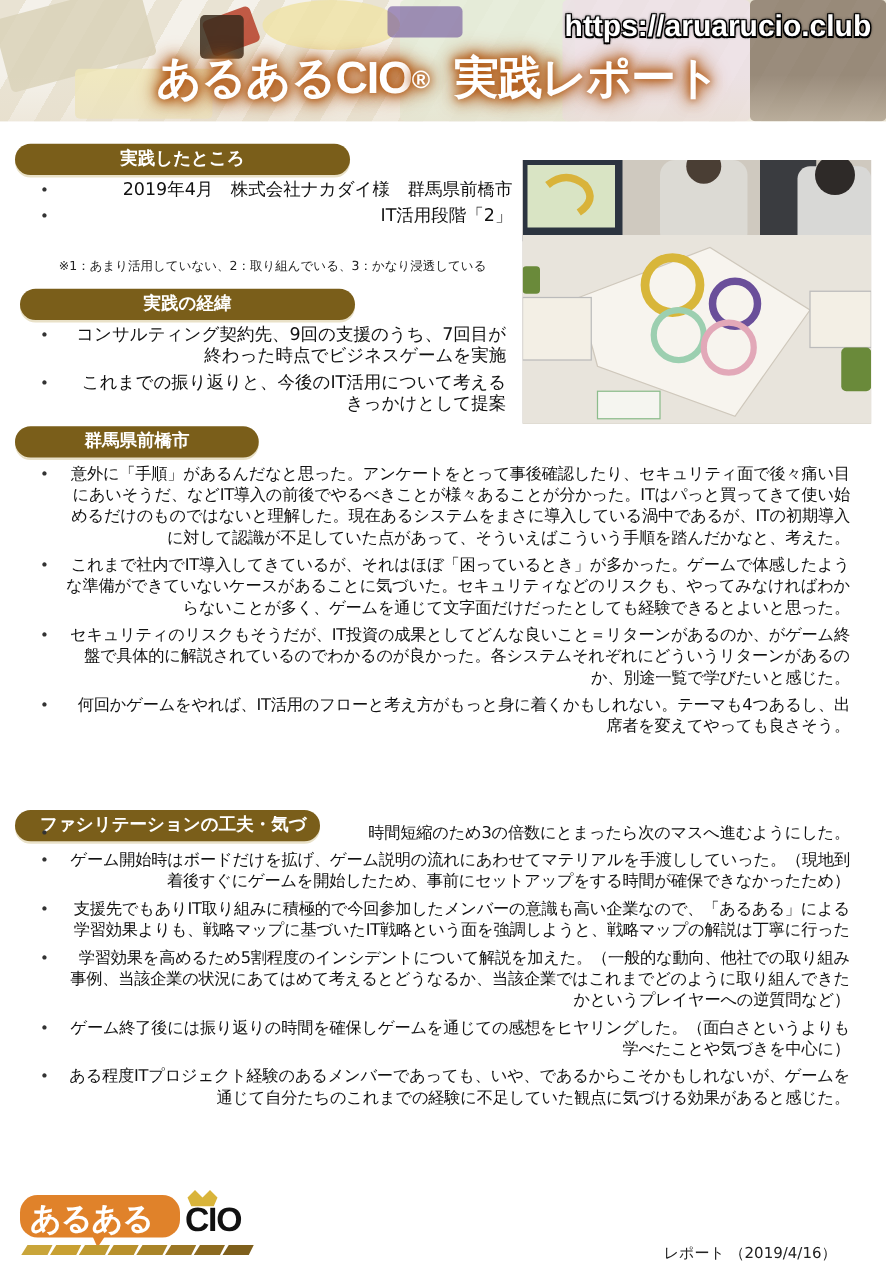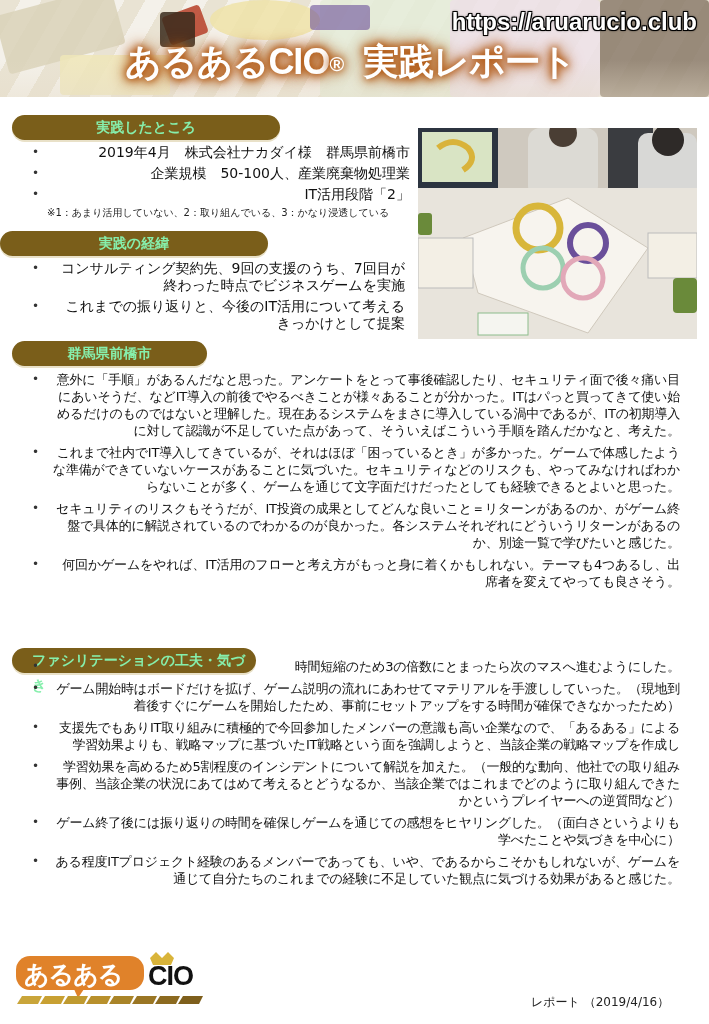--- a/index.html
+++ b/index.html
@@ -21,21 +21,21 @@
     text-shadow: 0 0 2px #000, 0 0 3px #000, 1px 1px 0 #000, -1px -1px 0 #000, 1px -1px 0 #000, -1px 1px 0 #000;
   }
   .banner-title {
     position:absolute; left:125px; top:38px; font-family:"Liberation Sans", sans-serif;
     font-weight:bold; font-size:36px; color:#fff; letter-spacing:-1px; white-space:nowrap;
     text-shadow: 0 0 6px #b45c17, 0 0 10px #b45c17, 0 0 14px #b45c17, 0 0 18px #a9541a;
   }
   .banner-title .reg { font-size:20px; vertical-align:middle; margin-right:20px; }
 
   .pill {
-    position:absolute; height:25px; background:#7a5e1a; color:#86efac; font-weight:bold;
+    position:absolute; height:25px; background:#7a5e1a; color:#ffffff; font-weight:bold;
     font-size:14px; line-height:25px; border-radius:13px; text-align:center;
     box-shadow: 0 2px 0 #e9e1c8;
   }
   .pill.left { text-align:left; padding-left:20px; box-sizing:border-box; }
 
   ul.bullets { position:absolute; margin:0; padding:0; list-style:none;text-align:right; }
   ul.bullets li { position:relative; padding-left:22px; }
   ul.bullets li::before {
     content:"•"; position:absolute; left:2px; top:0; font-size:12px; color:#333;
   }
@@ -66,26 +66,25 @@
   <div class="blob" style="left:310px;top:5px;width:60px;height:25px;background:#6a4f9a;opacity:0.6;"></div>
   <div class="blob" style="left:600px;top:0;width:109px;height:97px;background:#8a7a68;"></div>
   <div class="blob" style="left:0;top:60px;width:709px;height:37px;background:linear-gradient(rgba(255,255,255,0),rgba(230,220,200,0.5));border-radius:0;"></div>
   <div class="banner-url">https://aruarucio.club</div>
   <div class="banner-title"><span>あるあるCIO</span><span class="reg">®</span><span>実践レポート</span></div>
 </div>
 
 <div class="pill" style="left:12px;top:115px;width:268px;">実践したところ</div>
 <ul class="bullets s1" style="left:30px;top:142px;width:380px;">
   <li>2019年4月　株式会社ナカダイ様　群馬県前橋市</li>
-  <li>企業規模　50-100人、産業廃棄物処理業</li>
   <li>IT活用段階「2」</li>
 </ul>
 <div class="note">※1：あまり活用していない、2：取り組んでいる、3：かなり浸透している</div>
 
-<div class="pill" style="left:0;top:231px;width:268px;">実践の経緯</div>
+<div class="pill" style="left:16px;top:231px;width:268px;">実践の経緯</div>
 <ul class="bullets s2" style="left:30px;top:260px;width:375px;">
   <li>コンサルティング契約先、9回の支援のうち、7回目が終わった時点でビジネスゲームを実施</li>
   <li>これまでの振り返りと、今後のIT活用について考えるきっかけとして提案</li>
 </ul>
 
 <div class="photo">
   <svg width="279" height="211" viewBox="0 0 279 211">
     <rect x="0" y="0" width="279" height="211" fill="#cfc9bf"></rect>
     <rect x="0" y="0" width="80" height="65" fill="#2c3440"></rect>
     <rect x="4" y="4" width="70" height="50" fill="#d9e4c4"></rect>
@@ -114,21 +113,21 @@
   <li>意外に「手順」があるんだなと思った。アンケートをとって事後確認したり、セキュリティ面で後々痛い目にあいそうだ、などIT導入の前後でやるべきことが様々あることが分かった。ITはパっと買ってきて使い始めるだけのものではないと理解した。現在あるシステムをまさに導入している渦中であるが、ITの初期導入に対して認識が不足していた点があって、そういえばこういう手順を踏んだかなと、考えた。</li>
   <li>これまで社内でIT導入してきているが、それはほぼ「困っているとき」が多かった。ゲームで体感したような準備ができていないケースがあることに気づいた。セキュリティなどのリスクも、やってみなければわからないことが多く、ゲームを通じて文字面だけだったとしても経験できるとよいと思った。</li>
   <li>セキュリティのリスクもそうだが、IT投資の成果としてどんな良いこと＝リターンがあるのか、がゲーム終盤で具体的に解説されているのでわかるのが良かった。各システムそれぞれにどういうリターンがあるのか、別途一覧で学びたいと感じた。</li>
   <li>何回かゲームをやれば、IT活用のフローと考え方がもっと身に着くかもしれない。テーマも4つあるし、出席者を変えてやっても良さそう。</li>
 </ul>
 
 <div class="pill left" style="left:12px;top:648px;width:244px;">ファシリテーションの工夫・気づき</div>
 <ul class="bullets s4" style="left:30px;top:658px;width:650px;">
   <li>時間短縮のため3の倍数にとまったら次のマスへ進むようにした。</li>
   <li>ゲーム開始時はボードだけを拡げ、ゲーム説明の流れにあわせてマテリアルを手渡ししていった。（現地到着後すぐにゲームを開始したため、事前にセットアップをする時間が確保できなかったため）</li>
-  <li>支援先でもありIT取り組みに積極的で今回参加したメンバーの意識も高い企業なので、「あるある」による学習効果よりも、戦略マップに基づいたIT戦略という面を強調しようと、当該企業の戦略マップを作成し</li>
+  <li>支援先でもありIT取り組みに積極的で今回参加したメンバーの意識も高い企業なので、「あるある」による学習効果よりも、戦略マップに基づいたIT戦略という面を強調しようと、戦略マップの解説は丁寧に行った</li>
   <li>学習効果を高めるため5割程度のインシデントについて解説を加えた。（一般的な動向、他社での取り組み事例、当該企業の状況にあてはめて考えるとどうなるか、当該企業ではこれまでどのように取り組んできたかというプレイヤーへの逆質問など）</li>
   <li>ゲーム終了後には振り返りの時間を確保しゲームを通じての感想をヒヤリングした。（面白さというよりも学べたことや気づきを中心に）</li>
   <li>ある程度ITプロジェクト経験のあるメンバーであっても、いや、であるからこそかもしれないが、ゲームを通じて自分たちのこれまでの経験に不足していた観点に気づける効果があると感じた。</li>
 </ul>
 
 <div class="logo">
   <svg width="200" height="58" viewBox="0 0 200 58">
     <rect x="2" y="4" width="128" height="34" rx="14" fill="#e0822a"></rect>
     <polygon points="60,37 70,37 64,46" fill="#e0822a"></polygon>
     <polygon points="136,6 142,0 148,6 154,0 160,6 157,13 139,13" fill="#d9b43a"></polygon>

